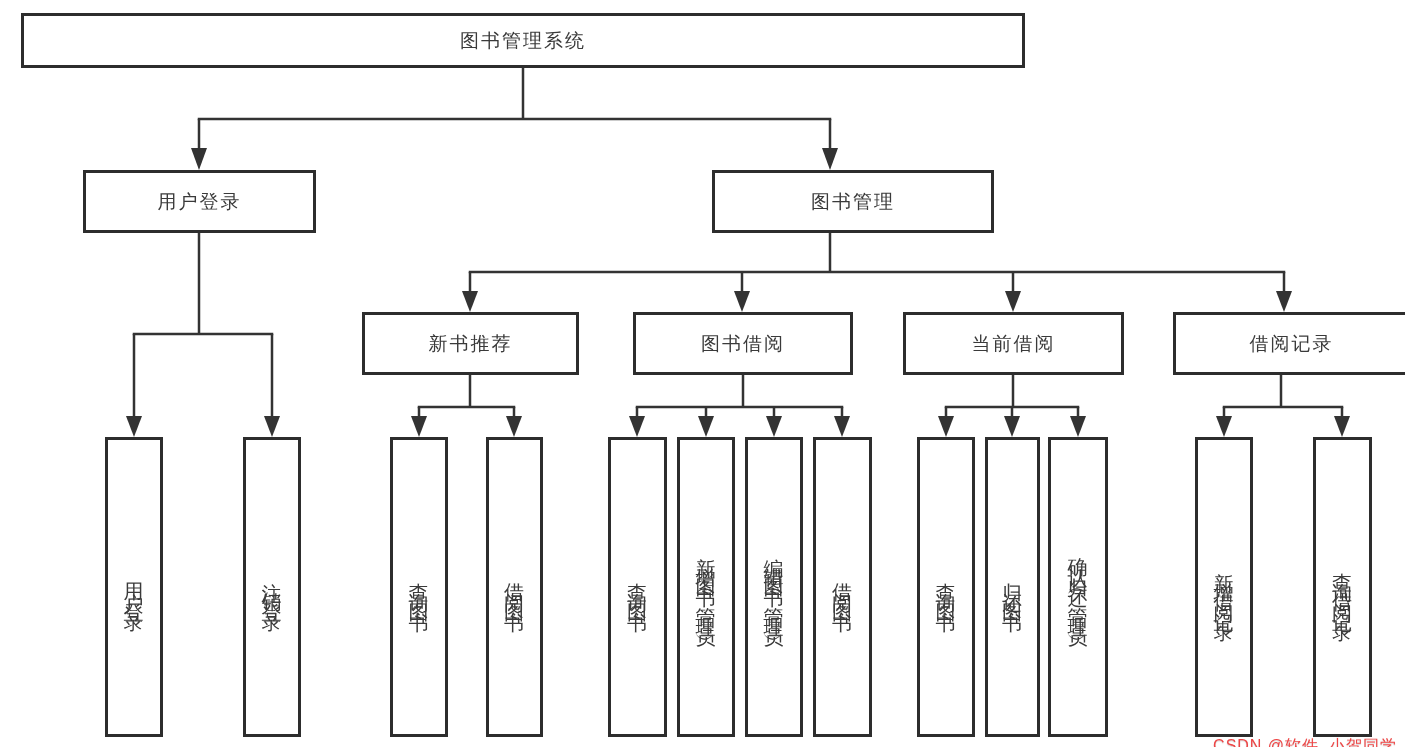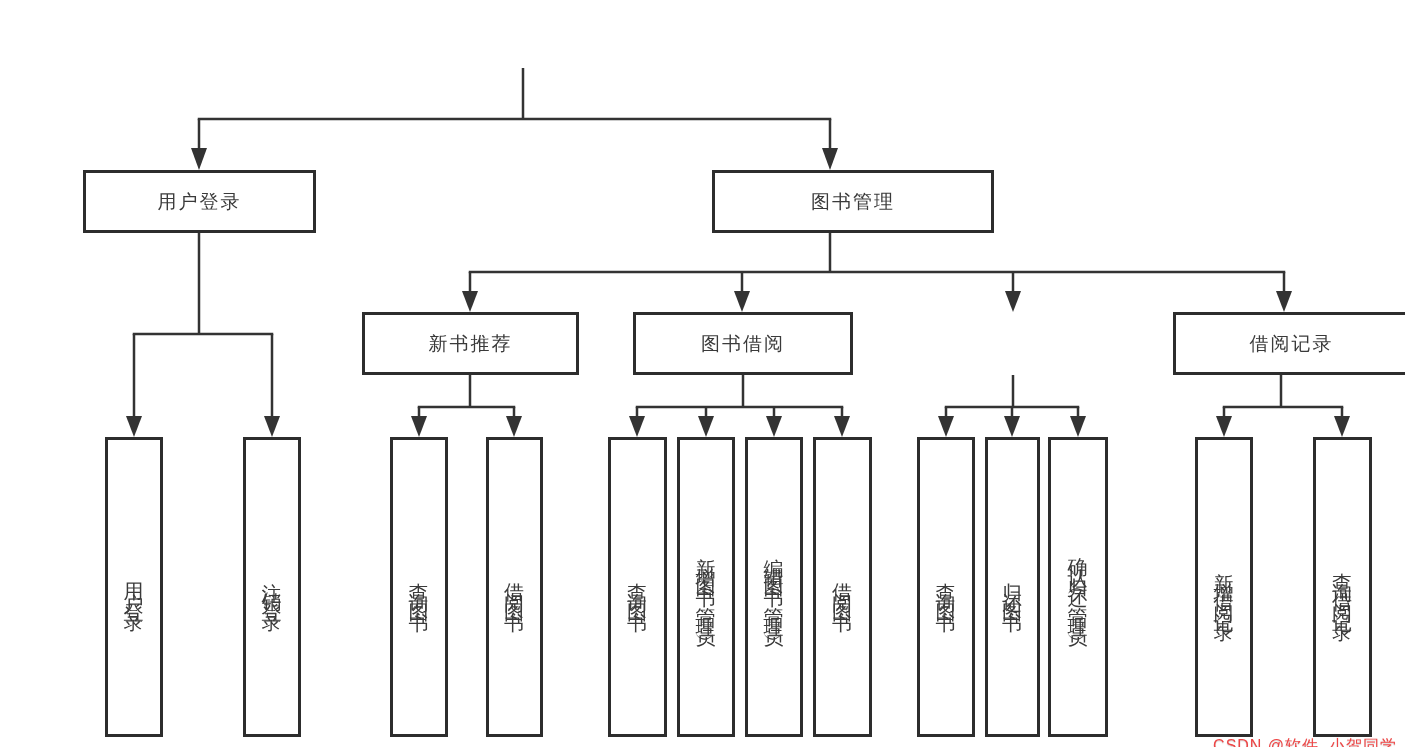--- a/index.html
+++ b/index.html
@@ -89,26 +89,28 @@
       <polygon points="1070,416 1086,416 1078,437"></polygon>
 
     <path d="M1281 375 V407"></path>
     <path d="M1222.75 407 H1343.25"></path>
     <path d="M1224 407 V418"></path>
       <polygon points="1216,416 1232,416 1224,437"></polygon>
     <path d="M1342 407 V418"></path>
       <polygon points="1334,416 1350,416 1342,437"></polygon>
   </svg>
 
+  <div class="node" style="left:21px; top:13px; width:1004px; height:55px;">图书管理系统</div>
 
   <div class="node" style="left:83px; top:170px; width:233px; height:63px;">用户登录</div>
   <div class="node" style="left:712px; top:170px; width:282px; height:63px;">图书管理</div>
 
   <div class="node" style="left:633px; top:312px; width:220px; height:63px;">图书借阅</div>
   <div class="node" style="left:362px; top:312px; width:217px; height:63px;">新书推荐</div>
+  <div class="node" style="left:903px; top:312px; width:221px; height:63px;">当前借阅</div>
   <div class="node" style="left:1173px; top:312px; width:237px; height:63px;">借阅记录</div>
 
   <div class="leaf" style="left:105px;">
     <span>用户登录</span>
   </div>
   <div class="leaf" style="left:243px;">
     <span>注销登录</span>
   </div>
 
   <div class="leaf" style="left:390px;">

